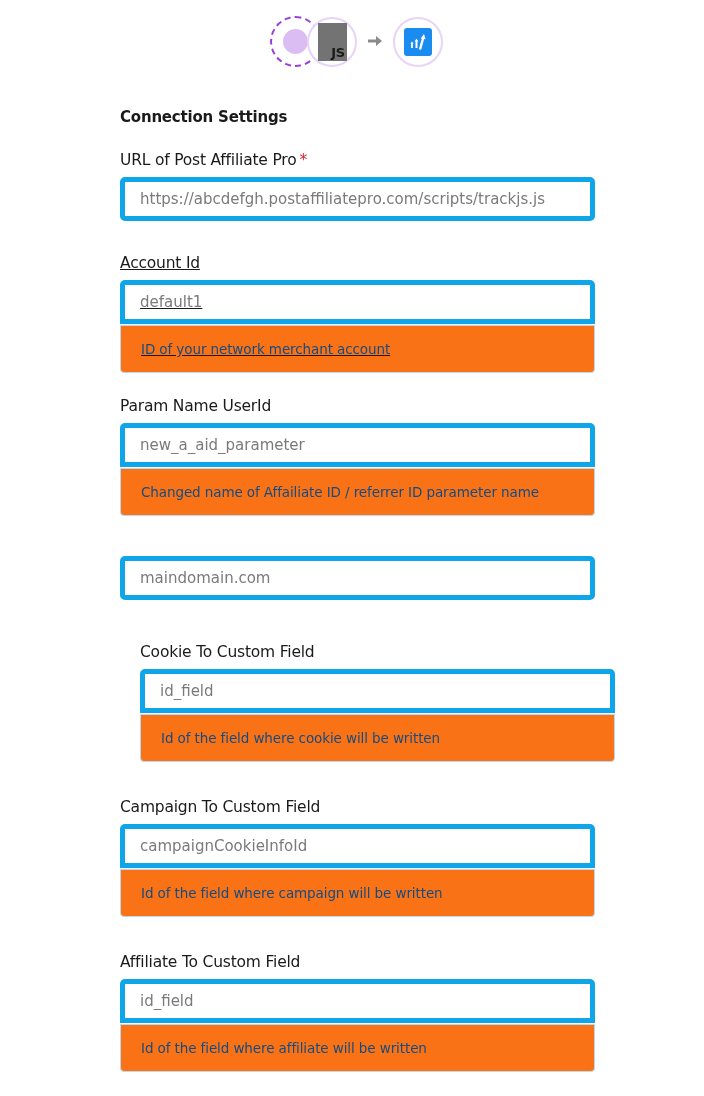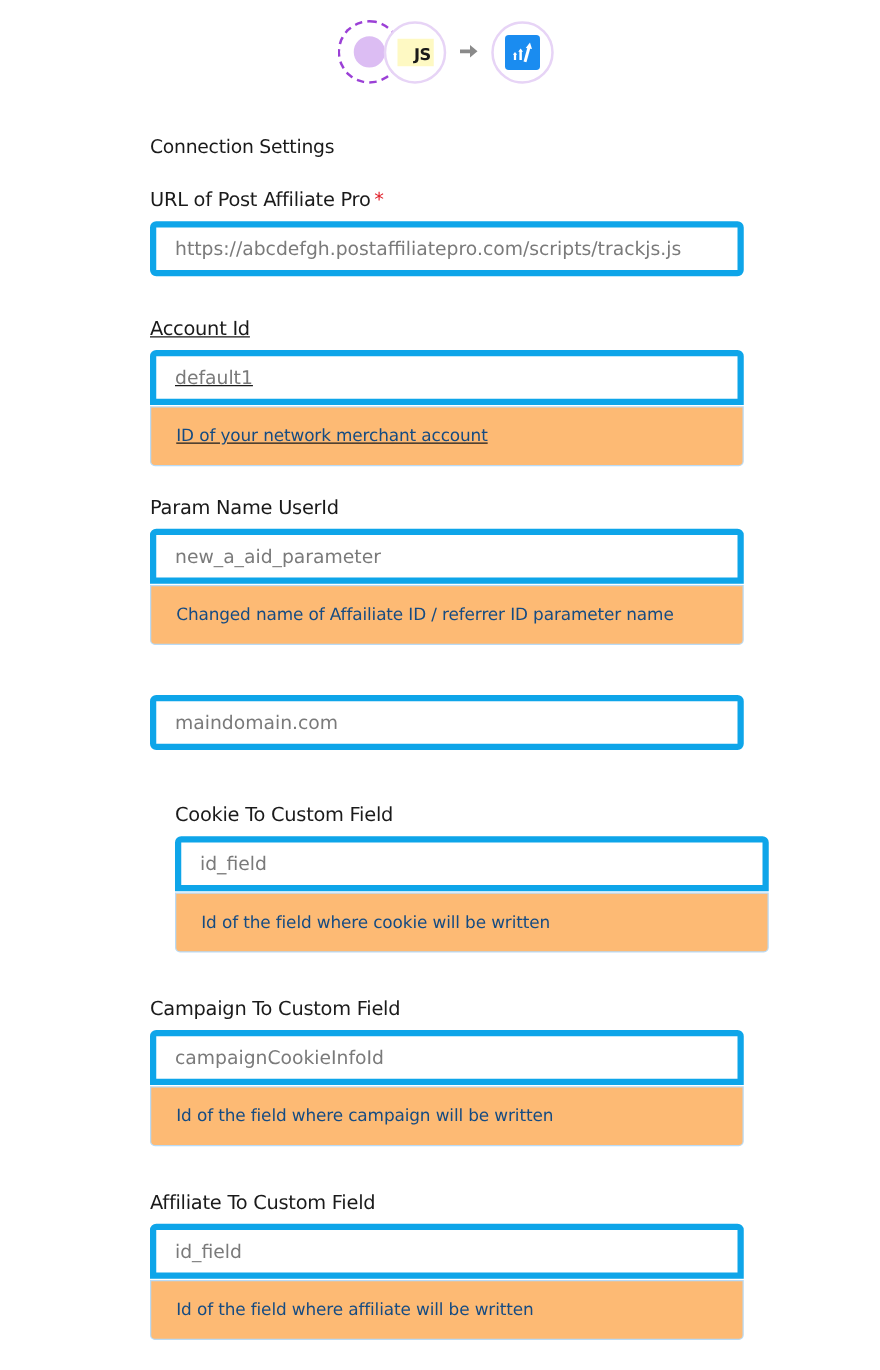--- a/index.html
+++ b/index.html
@@ -50,22 +50,22 @@
       border: 2px solid #e7d4f6;
       background: #ffffff;
       display: flex;
       align-items: center;
       justify-content: center;
     }
     .ring-js { left: 37px; top: 1px; }
     .ring-pap { left: 123px; top: 1px; }
     .js-badge {
       width: 29px;
-      height: 22px;
-      background: #fef9c3;
+      height: 38px;
+      background: #737373;
       position: relative;
       text-align: right;
     }
     .js-badge span {
       position: absolute;
       right: 2px;
       bottom: 1px;
       font-family: "DejaVu Sans", sans-serif;
       font-weight: bold;
       font-size: 13px;
@@ -94,21 +94,21 @@
       position: absolute;
       left: 120px;
       top: 0;
       width: 475px;
     }
     .section-title {
       position: absolute;
       top: 108px;
       left: 0;
       font-size: 15px;
-      font-weight: normal;
+      font-weight: bold;
       color: #1a1a1a;
       letter-spacing: -0.2px;
     }
     .field {
       position: absolute;
       left: 0;
       width: 475px;
     }
     .label {
       display: block;
@@ -136,21 +136,21 @@
     }
     .input::placeholder { color: #7a7a7a; }
     .input.has-hint {
       border-bottom-left-radius: 0;
       border-bottom-right-radius: 0;
     }
     .hint {
       width: 475px;
       height: 48px;
       margin-top: 1px;
-      background: #fdba74;
+      background: #f97316;
       border: 1px solid #b9daf5;
       border-radius: 0 0 4px 4px;
       padding: 0 20px;
       font-size: 13.5px;
       line-height: 46px;
       color: #154b82;
       letter-spacing: -0.1px;
     }
   </style>
 </head>

